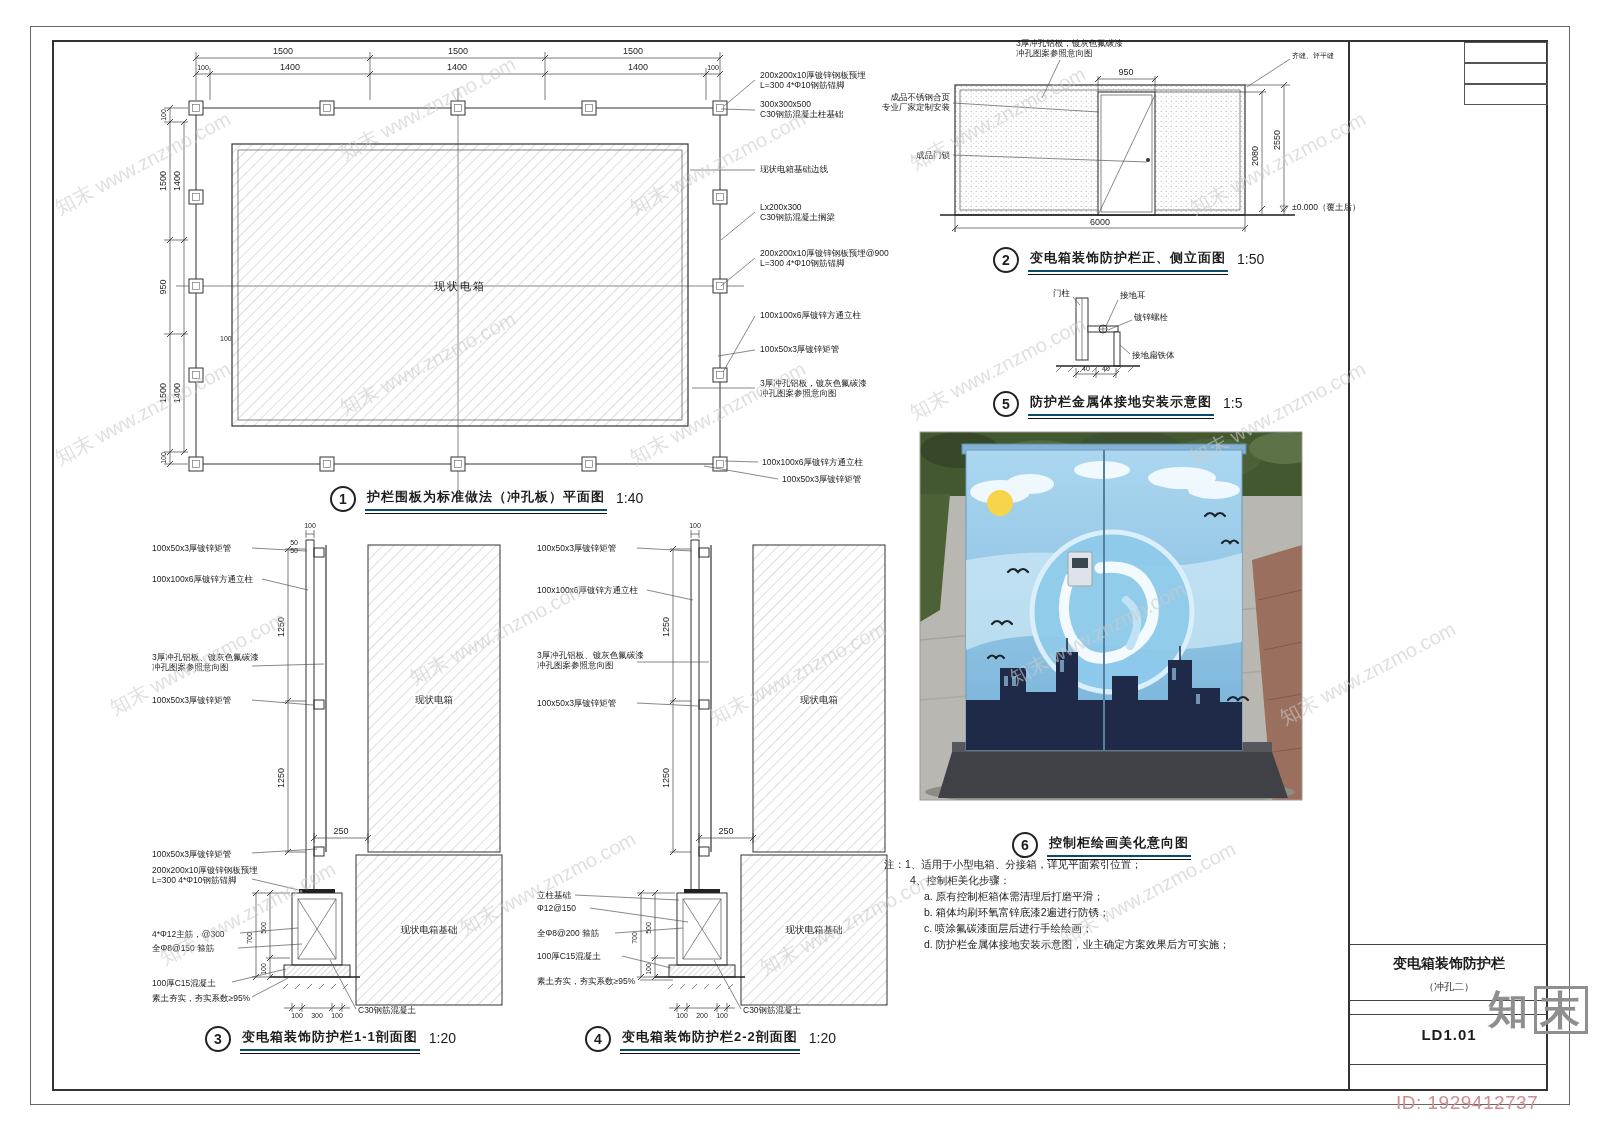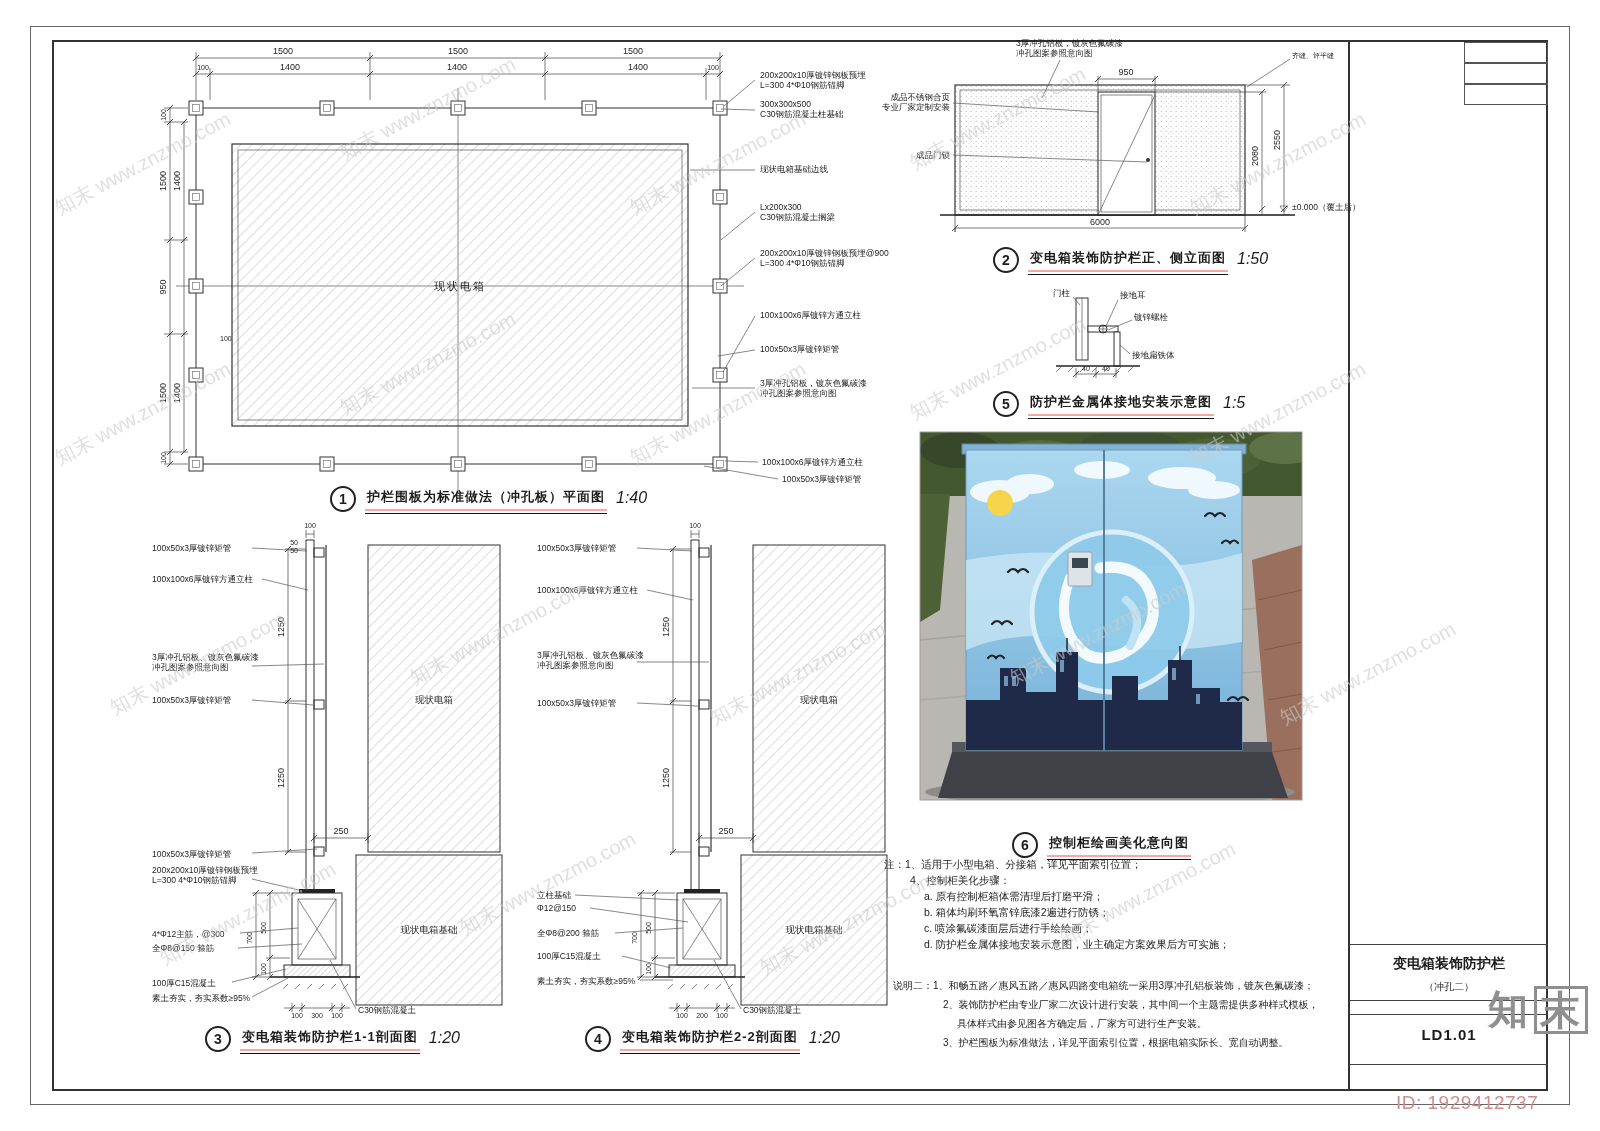--- a/index.html
+++ b/index.html
@@ -14,23 +14,23 @@
   svg text.dt7 { font-size:7px; }
   svg text.ct { font-size:11px; letter-spacing:2px; }
   svg text.halo { font-size:9.5px; paint-order:stroke; stroke:#fff; stroke-width:3.5px; }
   .geo { stroke:#333; fill:none; stroke-width:1; }
   .thin { stroke:#555; fill:none; stroke-width:.7; }
   .dimline { stroke:#444; fill:none; stroke-width:.7; }
   .tick { stroke:#333; fill:none; stroke-width:.9; }
 
   .fig-title { position:absolute; display:flex; align-items:center; gap:9px; z-index:20; }
   .badge { width:26px; height:26px; border:2px solid #222; border-radius:50%; display:flex; align-items:center; justify-content:center; font-size:14px; font-weight:700; flex:0 0 auto; background:#fff0; }
-  .fig-title .t { font-size:13px; font-weight:700; letter-spacing:1px; border-bottom:2px solid #fca5a5; padding:0 2px 3px; position:relative; white-space:nowrap; }
+  .fig-title .t { font-size:13px; font-weight:700; letter-spacing:1px; border-bottom:2px solid #0c4a6e; padding:0 2px 3px; position:relative; white-space:nowrap; }
   .fig-title .t::after { content:""; position:absolute; left:0; right:0; bottom:-5px; height:1px; background:#111; }
-  .fig-title .s { font-size:16px; padding-bottom:3px;font-style:italic; }
+  .fig-title .s { font-size:14px; padding-bottom:3px; }
 
   .notes { position:absolute; font-size:10.5px; line-height:16px; z-index:20; white-space:nowrap; }
   .notes .in1 { padding-left:26px; }
   .notes .in2 { padding-left:40px; }
   .notes2 { position:absolute; font-size:10px; line-height:19px; z-index:20; white-space:nowrap; }
   .notes2 .in1 { padding-left:50px; }
   .notes2 .in2 { padding-left:64px; }
 
   .tb-divider { position:absolute; left:1348px; top:40px; height:1051px; border-left:2px solid #333; z-index:15; }
   .tb-line { position:absolute; left:1350px; width:198px; border-top:1px solid #444; z-index:15; }
@@ -406,26 +406,20 @@
   </div>
 
   <div class="notes" style="left:884px; top:856px;">
     <div>注：1、适用于小型电箱、分接箱，详见平面索引位置；</div>
     <div class="in1">4、控制柜美化步骤：</div>
     <div class="in2">a. 原有控制柜箱体需清理后打磨平滑；</div>
     <div class="in2">b. 箱体均刷环氧富锌底漆2遍进行防锈；</div>
     <div class="in2">c. 喷涂氟碳漆面层后进行手绘绘画；</div>
     <div class="in2">d. 防护栏金属体接地安装示意图，业主确定方案效果后方可实施；</div>
   </div>
-  <div class="notes2" style="left:893px; top:976px;">
-    <div>说明二：1、和畅五路／惠风五路／惠风四路变电箱统一采用3厚冲孔铝板装饰，镀灰色氟碳漆；</div>
-    <div class="in1">2、装饰防护栏由专业厂家二次设计进行安装，其中间一个主题需提供多种样式模板，</div>
-    <div class="in2">具体样式由参见图各方确定后，厂家方可进行生产安装。</div>
-    <div class="in1">3、护栏围板为标准做法，详见平面索引位置，根据电箱实际长、宽自动调整。</div>
-  </div>
 
   <div class="tb-divider"></div>
   <div class="tb-cell" style="left:1464px; top:42px; width:84px; height:21px;"></div>
   <div class="tb-cell" style="left:1464px; top:63px; width:84px; height:21px;"></div>
   <div class="tb-cell" style="left:1464px; top:84px; width:84px; height:21px;"></div>
   <div class="tb-line" style="top:944px;"></div>
   <div class="tb-line" style="top:1000px;"></div>
   <div class="tb-line" style="top:1014px;"></div>
   <div class="tb-line" style="top:1064px;"></div>
   <div class="tb-text" style="top:955px; font-size:14px; font-weight:700;">变电箱装饰防护栏</div>

